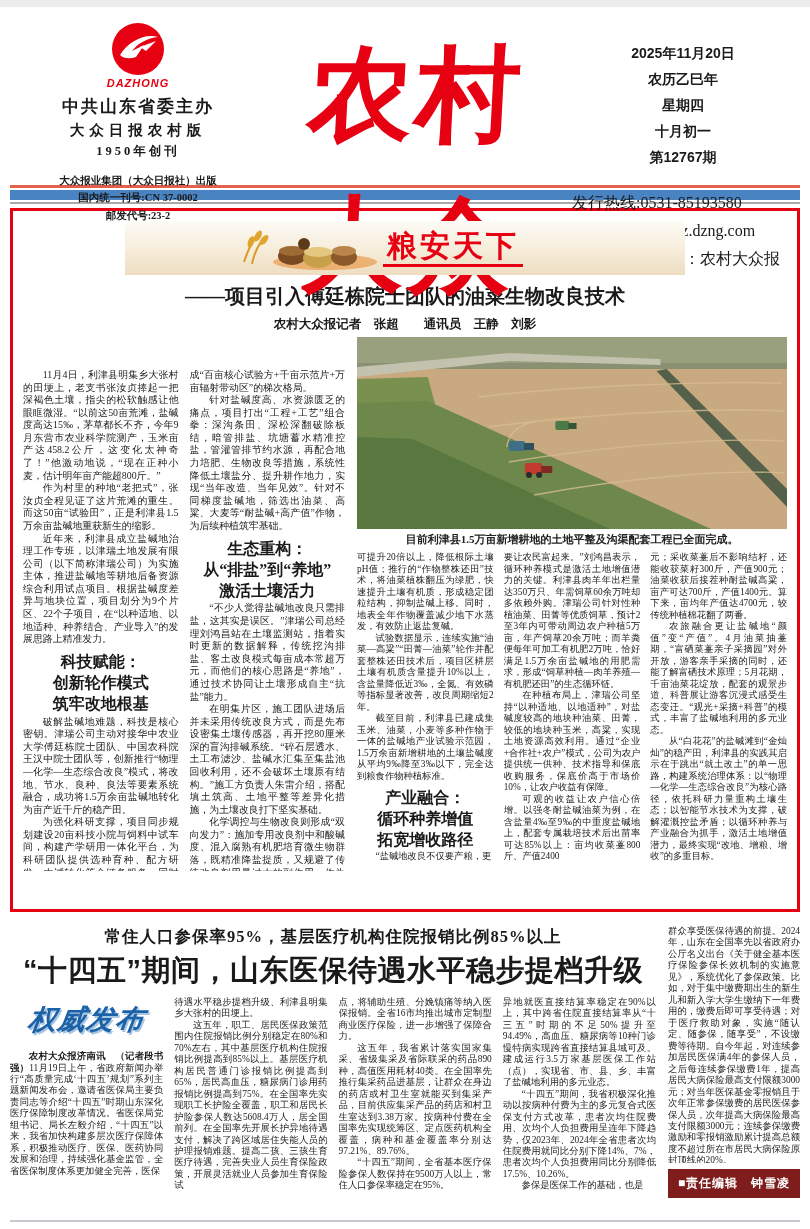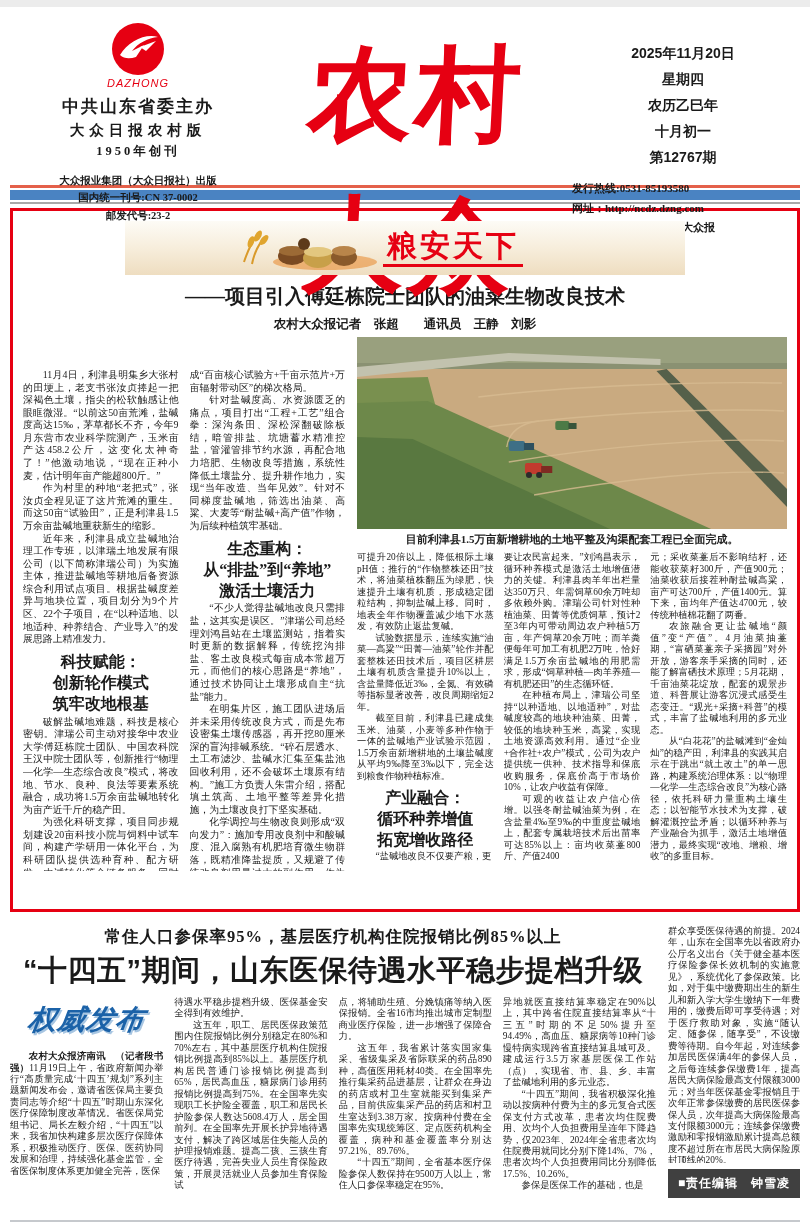--- a/index.html
+++ b/index.html
@@ -3,31 +3,31 @@
 <meta charset="utf-8">
 <style>
   html,body{margin:0;padding:0;background:#e9e9e9;}
   .page{width:810px;height:1229px;margin:0 auto;background:#fff;position:relative;overflow:hidden;
         font-family:"Liberation Serif",serif;color:#1a1a1a;box-sizing:border-box;}
   .topbar{height:7px;background:#ececec;}
   
   .masthead{display:flex;padding:12px 16px 0;height:176px;box-sizing:border-box;}
   .mh-left{width:244px;flex:none;text-align:center;}
   .logo-circle{display:block;margin:2px auto 0;}
-  .logo-word{color:#e60012;font-weight:normal;font-style:italic;font-size:11px;letter-spacing:1px;
+  .logo-word{color:#e60012;font-weight:bold;font-style:italic;font-size:11px;letter-spacing:1px;
              font-family:"Liberation Sans",sans-serif;}
   .org{font-size:17px;font-weight:900;letter-spacing:2px;margin-top:6px;font-family:"Liberation Sans",sans-serif;}
   .edition{font-size:14.5px;font-weight:700;letter-spacing:5px;margin-top:3px;}
   .founded{font-size:12.5px;font-weight:700;letter-spacing:3px;margin-top:3px;}
   .pub-info{margin-top:12px;font-size:10.5px;line-height:1.65;font-weight:700;}
   .mh-title{flex:1;text-align:center;color:#e60012;font-size:104px;font-weight:900;
             font-family:"DejaVu Serif",serif;line-height:1.45;letter-spacing:4px;transform:skewX(-3deg);}
   .mh-right{width:222px;flex:none;padding-top:22px;}
   .date-lines{text-align:center;font-size:14px;font-weight:900;line-height:1.85;font-family:"Liberation Sans",sans-serif;}
-  .contact{margin-top:9px;font-size:11px;line-height:1.75;font-weight:700;}
+  .contact{margin-top:19px;font-size:16px;line-height:1.75;font-weight:400;}
   
   .rules{margin:2px 10px 0;}
   .rule-red{height:3px;background:#e4604a;}
   .rule-blue{height:10px;background:#4a83c2;margin-top:2px;}
   .rule-gray{height:2px;background:#a9a9a9;margin-top:2px;}
   
   .main-box{margin:4px 10px 0;border:3px solid #e60012;padding:8px 10px 6px;height:704px;
             box-sizing:border-box;overflow:hidden;background:#fff;}
   .banner{position:relative;width:560px;height:54px;margin:2px auto 8px;
           background:linear-gradient(180deg,#fdfbf6 0%,#f6ecd9 55%,#eeddc0 100%);}
@@ -58,21 +58,21 @@
   .kicker{text-align:center;font-size:16.5px;font-weight:900;letter-spacing:1px;}
   .b-headline{text-align:center;font-size:29px;font-weight:900;font-family:"Liberation Sans",sans-serif;
               margin:7px 0 10px;letter-spacing:0.5px;line-height:1.1;}
   .b-cols{display:flex;gap:11px;flex:1;overflow:hidden;font-size:9.4px;line-height:1.22;}
   .authority{color:#1b62a8;font-size:28px;font-weight:900;font-style:italic;
              font-family:"Liberation Sans",sans-serif;text-align:center;margin:6px 0 14px;
              transform:skewX(-8deg);letter-spacing:1px;text-shadow:1.5px 1.5px 0 #a8c6e2;}
   .side-col{width:132px;flex:none;display:flex;flex-direction:column;font-size:9.4px;line-height:1.22;}
   .side-text{flex:1;overflow:hidden;display:flex;}
   .side-text .news-col{flex:1;}
-  .editor-badge{background:#404040;color:#fff;font-weight:900;font-size:12px;text-align:center;
+  .editor-badge{background:#7f1d1d;color:#fff;font-weight:900;font-size:12px;text-align:center;
                 padding:7px 2px;margin-top:6px;font-family:"Liberation Sans",sans-serif;letter-spacing:1px;}
   .page-bottom-rule{position:absolute;left:10px;right:10px;bottom:7px;border-top:2px solid #c6c9cd;}
   strong{font-weight:900;}
 </style>
 </head>
 <body>
 
 <div class="page">
   <div class="topbar"></div>
 
@@ -90,22 +90,22 @@
       <div class="pub-info">
         <div>大众报业集团（大众日报社）出版</div>
         <div>国内统一刊号:CN 37-0002</div>
         <div>邮发代号:23-2</div>
       </div>
     </div>
     <div class="mh-title">农村大众</div>
     <div class="mh-right">
       <div class="date-lines">
         <div>2025年11月20日</div>
+        <div>农历乙巳年</div>
         <div>星期四</div>
-        <div>农历乙巳年</div>
         <div>十月初一</div>
         <div>第12767期</div>
       </div>
       <div class="contact">
         <div>发行热线:0531-85193580</div>
         <div>网址：http://ncdz.dzng.com</div>
         <div>官方微信公众号：农村大众报</div>
       </div>
     </div>
   </header>
@@ -224,21 +224,21 @@
   <section class="bottom">
     <div class="bottom-main">
       <div class="kicker">常住人口参保率95%，基层医疗机构住院报销比例85%以上</div>
       <h2 class="b-headline">“十四五”期间，山东医保待遇水平稳步提档升级</h2>
       <div class="b-cols">
           <div class="news-col">
             <div class="authority">权威发布</div>
             <p class="p"><strong>农村大众报济南讯　（记者段书强）</strong>11月19日上午，省政府新闻办举行“高质量完成‘十四五’规划”系列主题新闻发布会，邀请省医保局主要负责同志等介绍“十四五”时期山东深化医疗保障制度改革情况。省医保局党组书记、局长左毅介绍，“十四五”以来，我省加快构建多层次医疗保障体系，积极推动医疗、医保、医药协同发展和治理，持续强化基金监管，全省医保制度体系更加健全完善，医保</p>
           </div>
           <div class="news-col">
-            <p class="cont">待遇水平稳步提档升级、医保基金安全得到有效维护。</p>
+            <p class="cont">待遇水平稳步提档升级、利津县明集乡大张村的田埂上。</p>
             <p class="p">这五年，职工、居民医保政策范围内住院报销比例分别稳定在80%和70%左右，其中基层医疗机构住院报销比例提高到85%以上。基层医疗机构居民普通门诊报销比例提高到65%，居民高血压，糖尿病门诊用药报销比例提高到75%。在全国率先实现职工长护险全覆盖，职工和居民长护险参保人数达5608.4万人，居全国前列。在全国率先开展长护异地待遇支付，解决了跨区域居住失能人员的护理报销难题。提高二孩、三孩生育医疗待遇，完善失业人员生育保险政策，开展灵活就业人员参加生育保险试</p>
           </div>
           <div class="news-col">
             <p class="cont">点，将辅助生殖、分娩镇痛等纳入医保报销。全省16市均推出城市定制型商业医疗保险，进一步增强了保障合力。</p>
             <p class="p">这五年，我省累计落实国家集采、省级集采及省际联采的药品890种，高值医用耗材40类。在全国率先推行集采药品进基层，让群众在身边的药店或村卫生室就能买到集采产品，目前供应集采产品的药店和村卫生室达到3.38万家。按病种付费在全国率先实现统筹区、定点医药机构全覆盖，病种和基金覆盖率分别达97.21%、89.76%。</p>
             <p class="p">“十四五”期间，全省基本医疗保险参保人数保持在9500万人以上，常住人口参保率稳定在95%。</p>
           </div>
           <div class="news-col">
             <p class="cont">异地就医直接结算率稳定在90%以上，其中跨省住院直接结算率从“十三五”时期的不足50%提升至94.49%，高血压、糖尿病等10种门诊慢特病实现跨省直接结算县域可及。建成运行3.5万家基层医保工作站（点），实现省、市、县、乡、丰富了盐碱地利用的多元业态。</p>
             <p class="p">“十四五”期间，我省积极深化推动以按病种付费为主的多元复合式医保支付方式改革，患者次均住院费用、次均个人负担费用呈连年下降趋势，仅2023年、2024年全省患者次均住院费用就同比分别下降14%、7%，患者次均个人负担费用同比分别降低17.5%、10.26%。</p>

